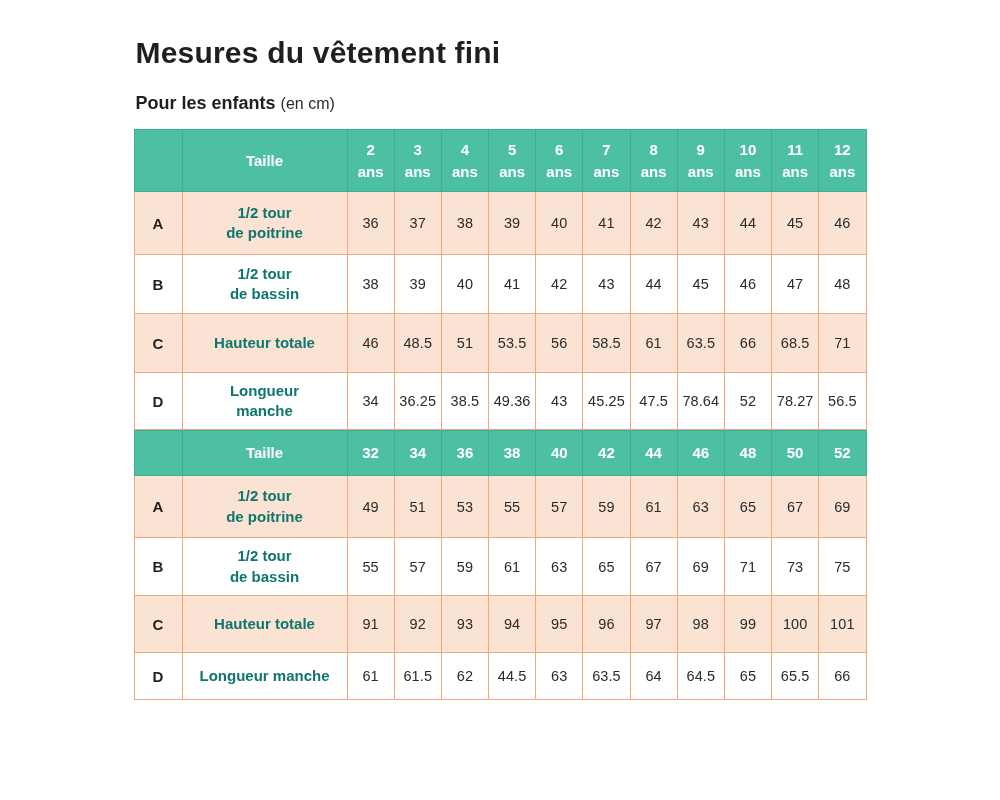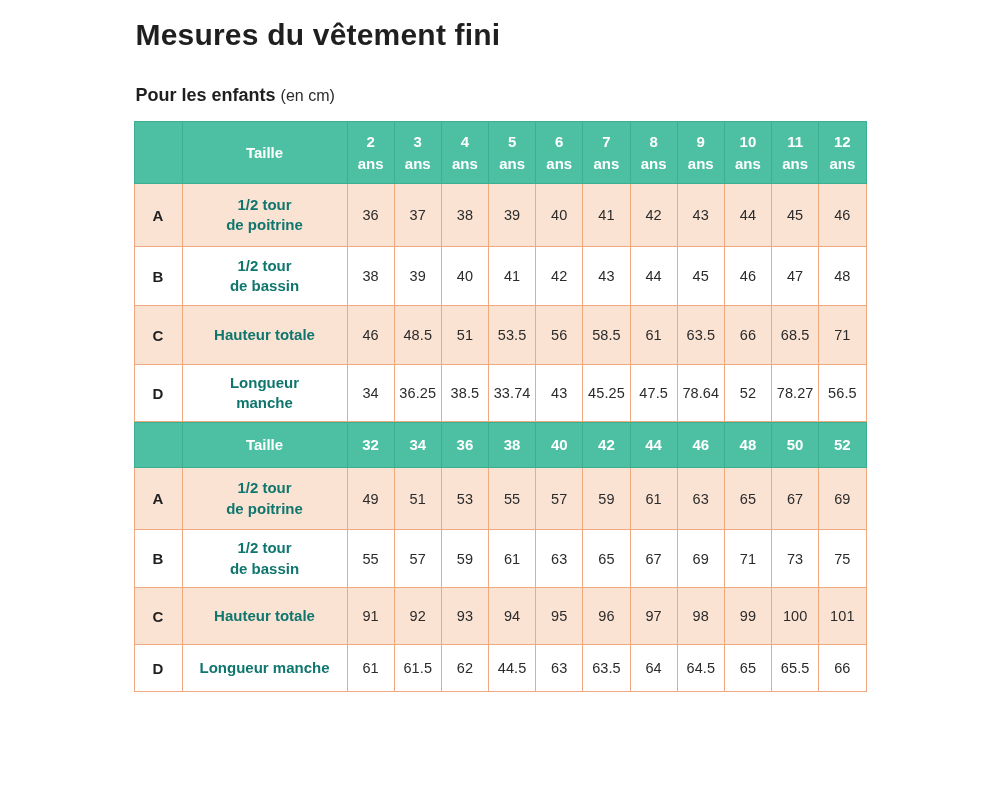--- a/index.html
+++ b/index.html
@@ -7,32 +7,32 @@
     width: 1000px;
     height: 800px;
     background: #ffffff;
     font-family: "Liberation Sans", sans-serif;
     color: #232323;
     overflow: hidden;
   }
   .container {
     width: 733px;
     margin: 0 auto;
-    padding-top: 17px;
+    padding-top: 35px;
   }
   h1.page-title {
     margin: 0 0 0 2px;
     font-size: 30px;
     line-height: 1.2;
     font-weight: bold;
     color: #1f1f1f;
     letter-spacing: 0.2px;
   }
   .section-heading {
-    margin: 32px 0 15px 2px;
+    margin: 22px 0 15px 2px;
     font-size: 18px;
     font-weight: bold;
     color: #1f1f1f;
   }
   .section-heading .unit {
     font-weight: normal;
     font-size: 16px;
     color: #2a2a2a;
   }
   .section-heading--second {
@@ -190,21 +190,21 @@
         <td class="val">68.5</td>
         <td class="val">71</td>
       </tr>
       <tr>
         <td class="letter">D</td>
         <td class="name">Longueur
 manche</td>
         <td class="val">34</td>
         <td class="val">36.25</td>
         <td class="val">38.5</td>
-        <td class="val">33.74</td>
+        <td class="val">49.36</td>
         <td class="val">43</td>
         <td class="val">45.25</td>
         <td class="val">47.5</td>
         <td class="val">78.64</td>
         <td class="val">52</td>
         <td class="val">78.27</td>
         <td class="val">56.5</td>
       </tr>
     </tbody>
   </table>

